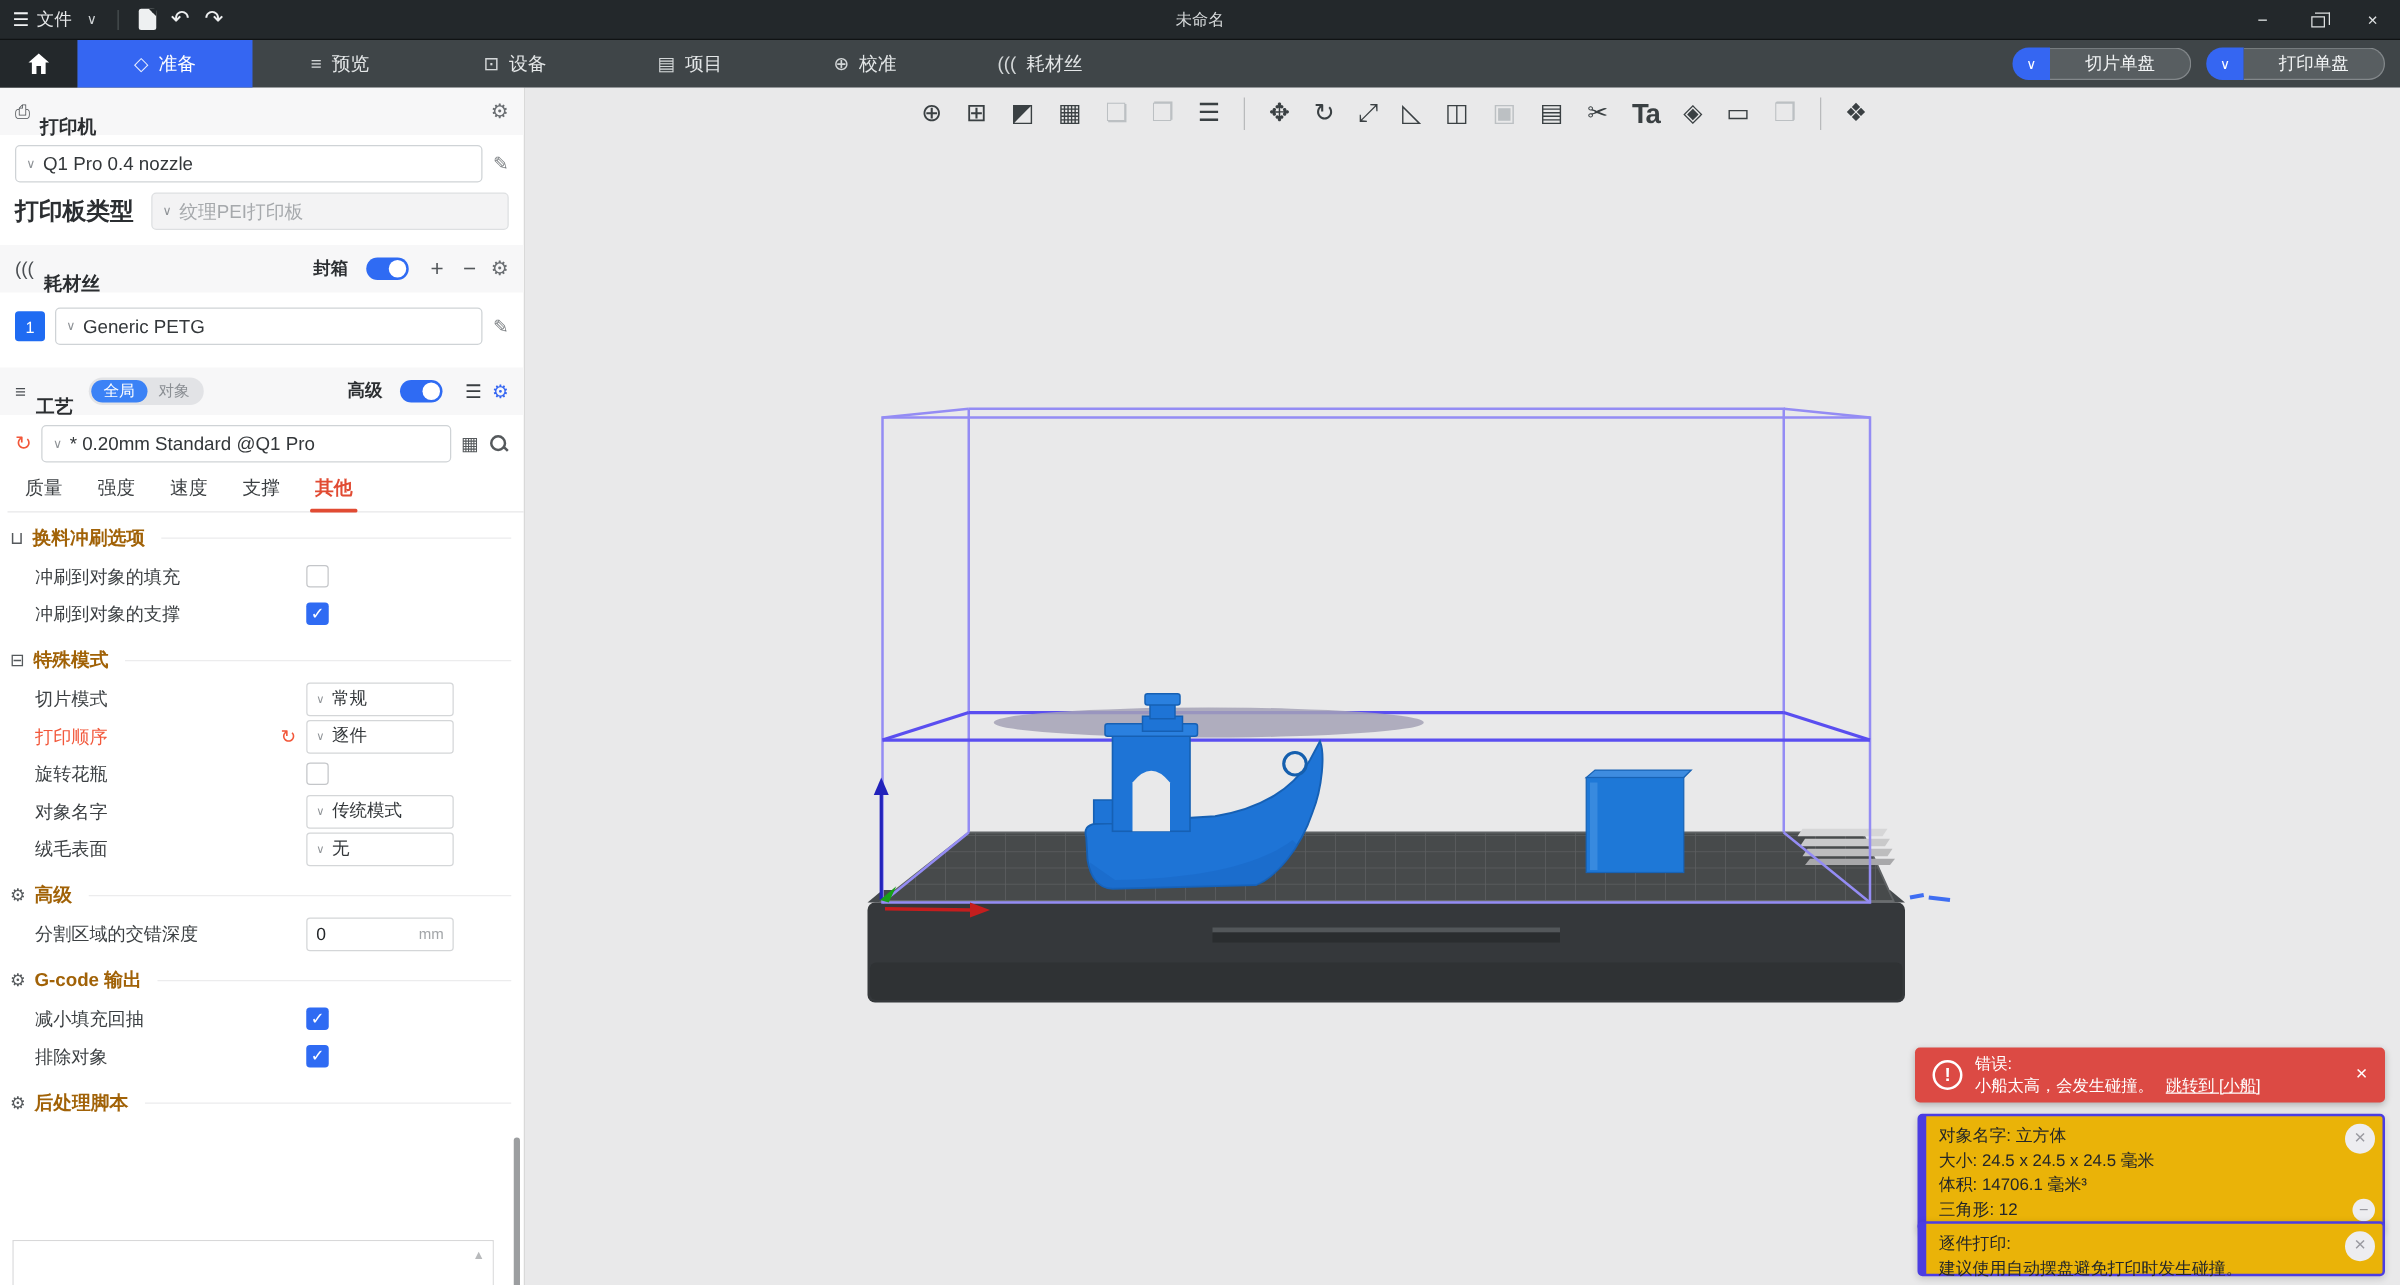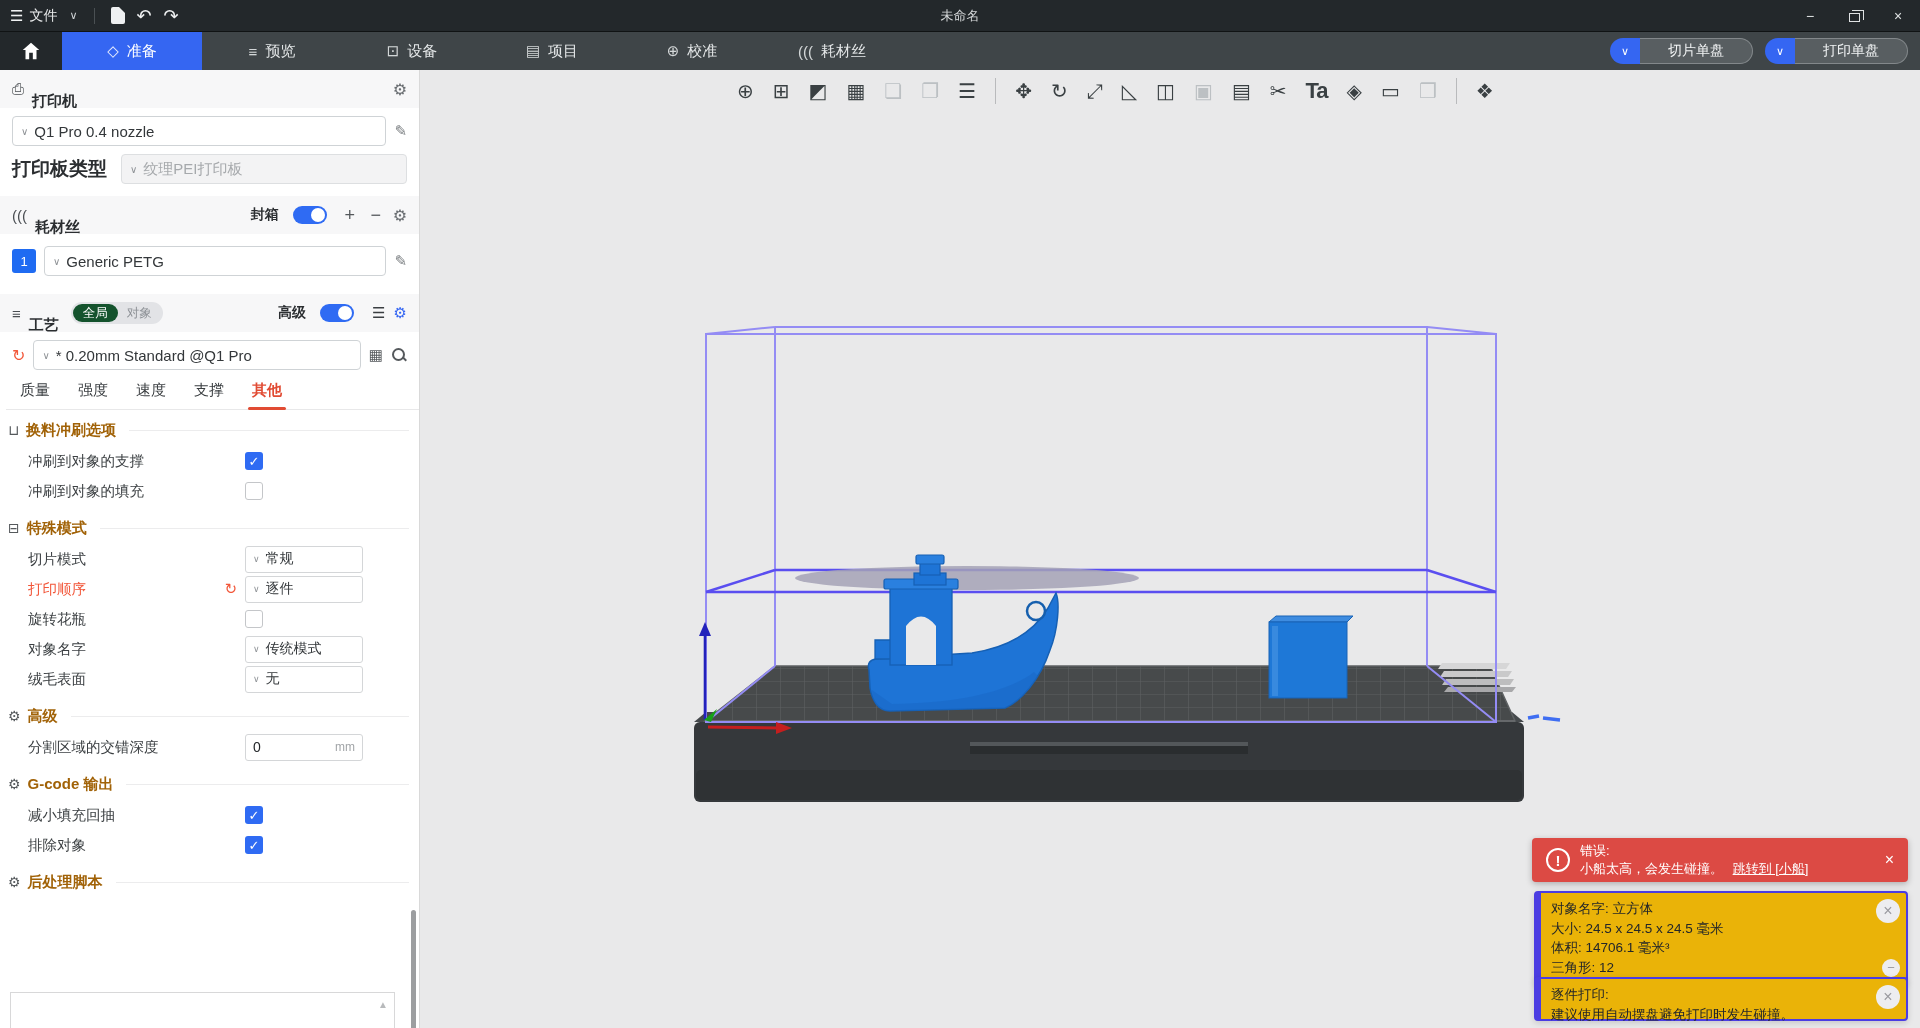--- a/index.html
+++ b/index.html
@@ -47,21 +47,21 @@
   .select .chev { font-size:10px; color:#8e9296; }
   .select.disabled { background:#f3f3f4; border-color:#dddfe1; color:#a6a9ac; }
   .editic { font-size:15px; color:#7d8184; }
   .platetype { display:flex; align-items:center; margin:8px 12px 0 12px; gap:14px; }
   .platetype .lab { font-size:19px; font-weight:bold; color:#2b2e31; white-space:nowrap; }
   .toggle { width:34px; height:18px; border-radius:9px; background:#2f6bf3; position:relative; }
   .toggle::after { content:""; position:absolute; right:2px; top:2px; width:14px; height:14px; border-radius:50%; background:#fff; }
   .pm { font-size:18px; color:#54585b; width:18px; text-align:center; }
   .slot { width:24px; height:24px; background:#1f6bf2; color:#fff; border-radius:3px; font-size:13px; display:flex; align-items:center; justify-content:center; }
   .scope-pill { display:flex; align-items:center; background:#e2e3e6; border-radius:11px; height:22px; padding:2px; margin-left:4px; }
-  .scope-pill .seg-on { background:#14532d; color:#fff; border-radius:9px; height:18px; padding:0 10px; font-size:12.5px; display:flex; align-items:center; }
+  .scope-pill .seg-on { background:#3b82f6; color:#fff; border-radius:9px; height:18px; padding:0 10px; font-size:12.5px; display:flex; align-items:center; }
   .scope-pill .seg-off { color:#8b8f94; padding:0 9px; font-size:12.5px; }
   .adv-label { font-size:14px; font-weight:bold; color:#2b2e31; margin-right:6px; }
   .listic { font-size:15px; color:#3a3e41; }
   .blueic { font-size:15px; color:#3566f2; }
   .resetic { color:#f2573a; font-size:16px; }
   .saveic { font-size:15px; color:#55595c; }
   .searchic { position:relative; width:16px; height:16px; }
   .searchic::before { content:""; position:absolute; left:1px; top:1px; width:9px; height:9px; border:2px solid #55595c; border-radius:50%; }
   .searchic::after { content:""; position:absolute; left:11px; top:11px; width:5px; height:2px; background:#55595c; transform:rotate(45deg); }
 
@@ -261,29 +261,29 @@
   </div>
 
   <div class="scrollarea">
 
     <div class="sechdr">
       <span class="sico">⊔</span>
       <span class="stitle">换料冲刷选项</span>
       <span class="line"></span>
     </div>
     <div class="srow">
+      <span class="rlabel">冲刷到对象的填充</span>
+      <span class="ctrl">
+          <span class="cb"></span>
+        </span>
+    </div>
+    <div class="srow">
       <span class="rlabel">冲刷到对象的支撑</span>
       <span class="ctrl">
           <span class="cb on"></span>
-        </span>
-    </div>
-    <div class="srow">
-      <span class="rlabel">冲刷到对象的填充</span>
-      <span class="ctrl">
-          <span class="cb"></span>
         </span>
     </div>
 
     <div class="sechdr" style="margin-top:6px">
       <span class="sico">⊟</span>
       <span class="stitle">特殊模式</span>
       <span class="line"></span>
     </div>
     <div class="srow">
       <span class="rlabel">切片模式</span>

